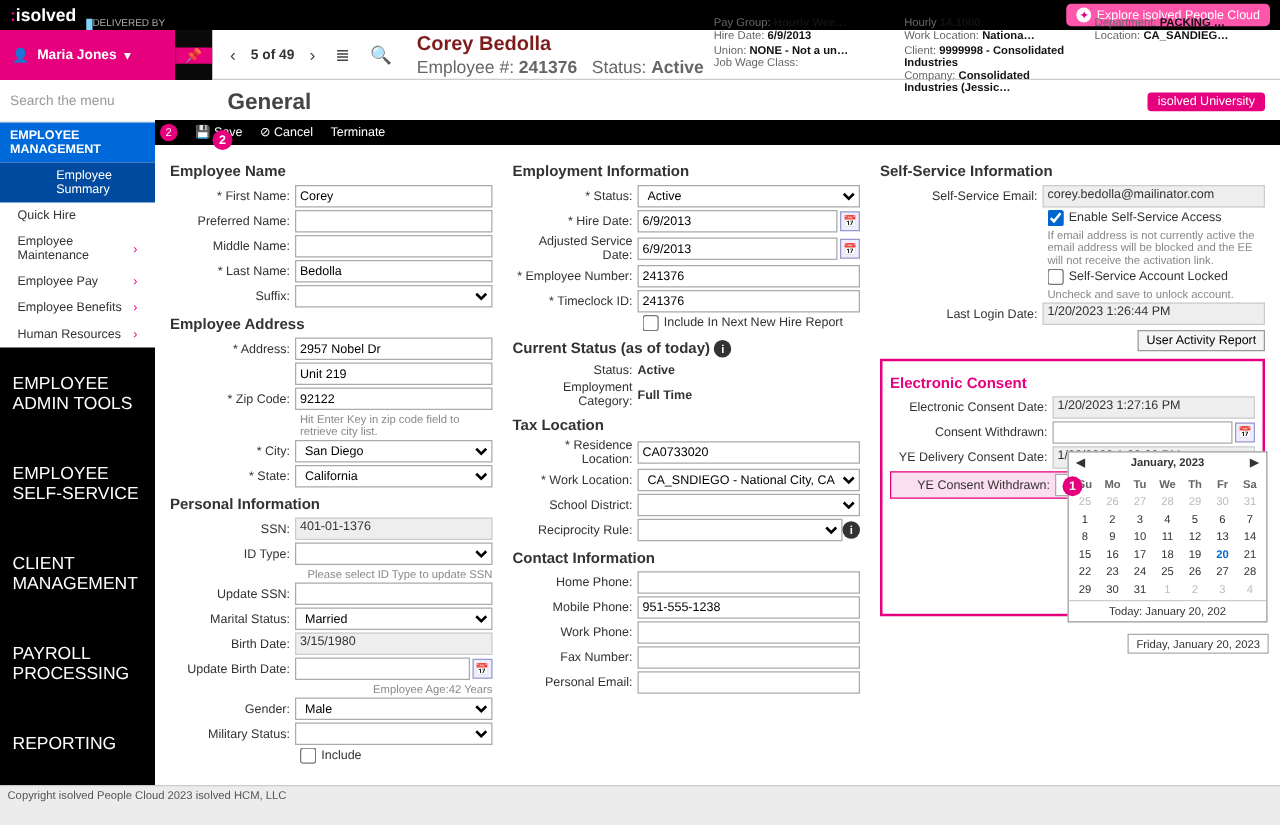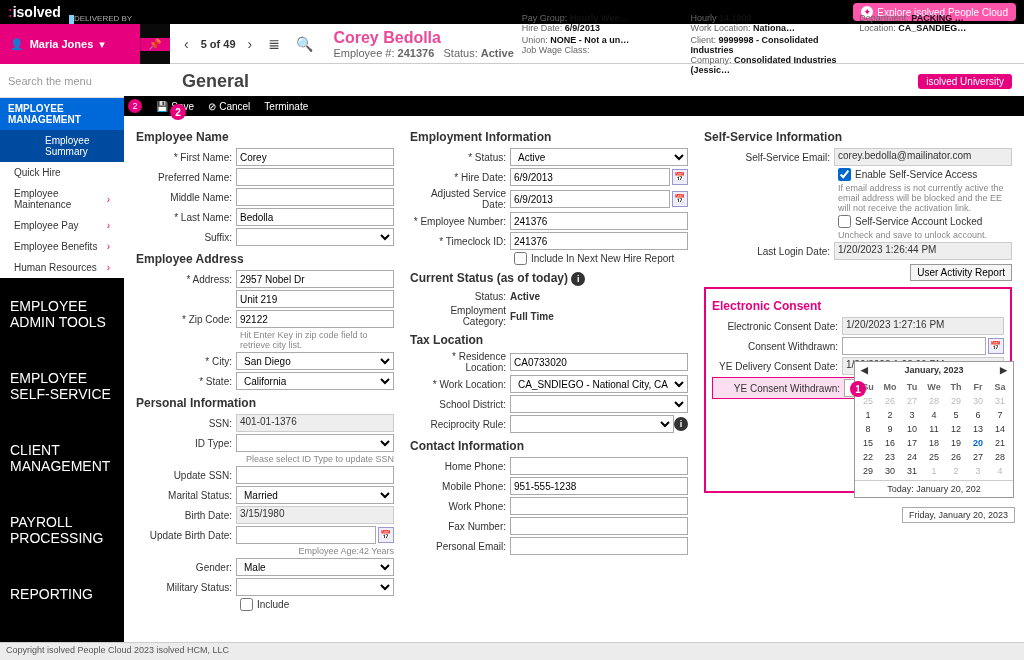--- a/index.html
+++ b/index.html
@@ -17,22 +17,22 @@
 
 
 .userrow { height: 40px; display:flex; }
 .userleft{ width:170px; background:#0a0a0a; display:flex; align-items:center;}
 .userpink { background:#e6007e; color:#fff; height:40px; display:flex; align-items:center; padding:0 10px; gap:6px; flex:1;}
 .pin{width:30px;background:#e6007e;display:flex;align-items:center;justify-content:center;color:#fff;border-left:1px solid rgba(0,0,0,0.2);}
 .userright{ flex:1; background:#fff; display:flex; align-items:center; border-bottom:1px solid #ccc; padding:0 10px; gap:8px;}
 .navico{ font-size:14px; color:#444; padding:2px 4px;}
 .pagecount{font-size:11px;color:#333;font-weight:bold;}
 .emp-header{display:flex;flex-direction:column;margin-left:8px;}
-.emp-name{font-size:16px;color:#ec4899;font-weight:bold;}
-.emp-sub{font-size:11px;color:#666;}
+.emp-name{font-size:16px;color:#7f1d1d;font-weight:bold;}
+.emp-sub{font-size:14px;color:#666;}
 .meta-grid{flex:1;display:grid;grid-template-columns:repeat(3,1fr);gap:2px 14px;font-size:9px;color:#444;}
 .meta-grid .lbl{color:#666;}
 .meta-grid .val{color:#111;font-weight:bold;}
 
 
 .secrow{height:34px;display:flex;}
 .searchmenu{width:170px;border-bottom:1px solid #ddd;display:flex;align-items:center;padding:0 8px;color:#999;font-size:11px;}
 .pgtitle-wrap{flex:1;display:flex;align-items:center;padding:0 12px;justify-content:space-between;}
 .pgtitle{font-size:18px;color:#444;font-weight:bold;}
 .univ-btn{background:#e6007e;color:#fff;border-radius:3px;padding:2px 8px;font-size:10px;}
@@ -74,21 +74,21 @@
 .cal-hdr{display:flex;justify-content:space-between;align-items:center;padding:3px 6px;font-weight:bold;}
 .cal-grid{display:grid;grid-template-columns:repeat(7,1fr);text-align:center;padding:2px;}
 .cal-grid div{padding:2px 0;}
 .cal-dow{color:#666;font-weight:bold;}
 .cal-dim{color:#bbb;}
 .cal-today{color:#06c;font-weight:bold;}
 .cal-foot{border-top:1px solid #ccc;padding:3px;text-align:center;font-size:9px;}
 .cal-tooltip{position:absolute;right:-2px;bottom:-10px;transform:translateY(100%);background:#fff;border:1px solid #aaa;padding:2px 6px;font-size:9px;white-space:nowrap;}
 
 
-.pagefooter{position:absolute;bottom:0;left:0;right:0;height:18px;background:#ececec;font-size:9px;color:#555;padding:2px 6px;border-top:1px solid #ccc;}
+.pagefooter{position:absolute;bottom:0;left:0;right:0;height:32px;background:#ececec;font-size:9px;color:#555;padding:2px 6px;border-top:1px solid #ccc;}
 
 
 .marker{position:absolute;width:16px;height:16px;border-radius:50%;background:#e6007e;color:#fff;display:flex;align-items:center;justify-content:center;font-size:10px;font-weight:bold;z-index:30;}
 
 
 .col3 .frow .flabel{width:130px;}
 .col3 .small-note{margin-left:134px;}
 .col3 .checkbox-row{margin-left:134px;}
 
 

